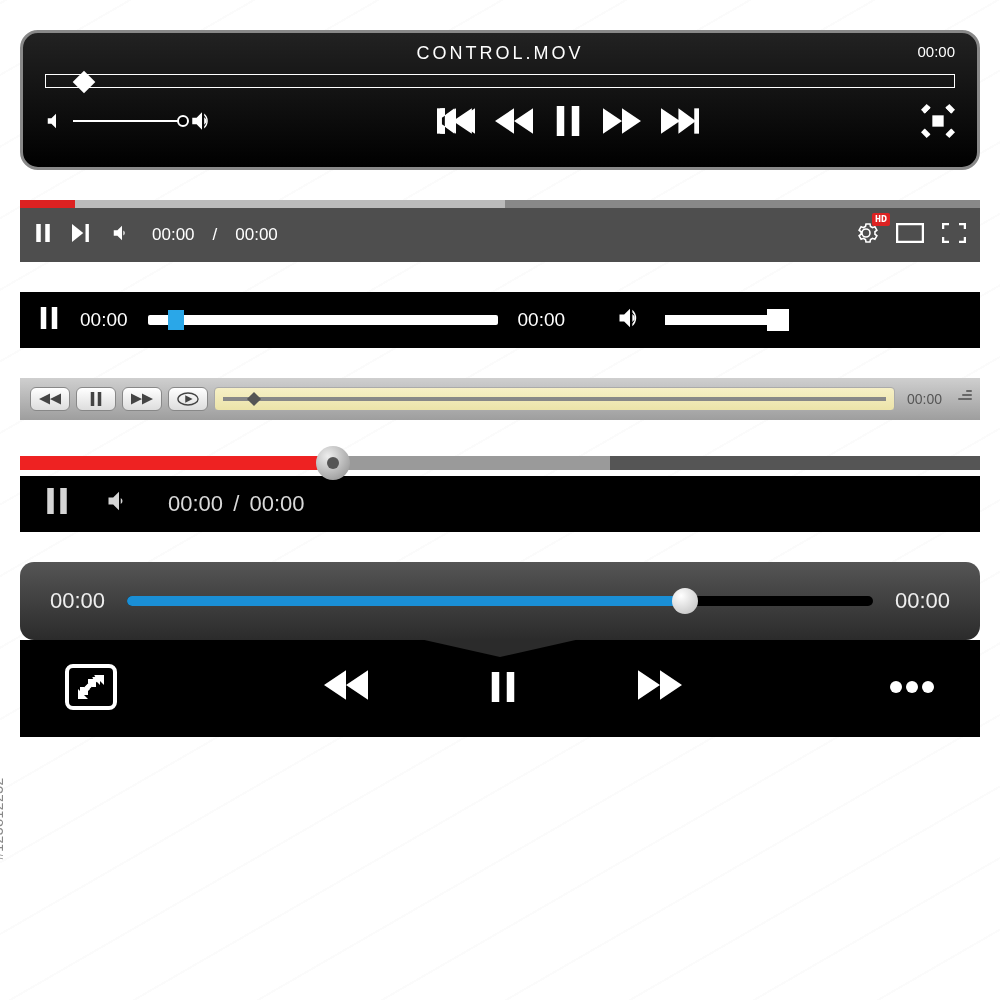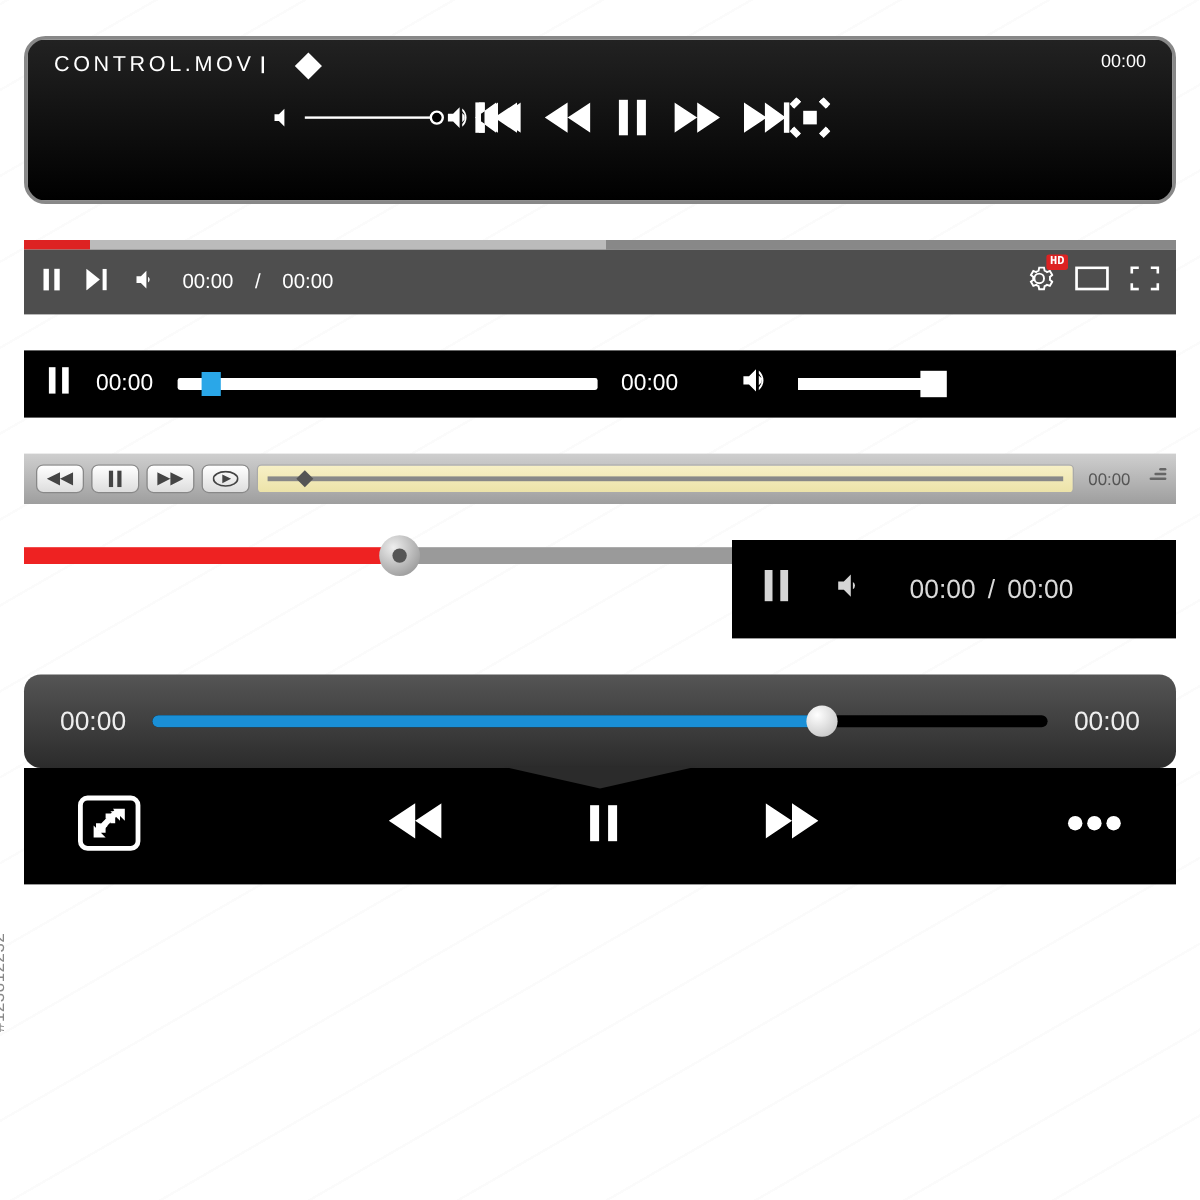--- a/index.html
+++ b/index.html
@@ -28,21 +28,21 @@
     transform: rotate(-90deg); transform-origin: left bottom;
     color:#888; font-size:14px; letter-spacing:.5px;
     pointer-events:none;
   }
 
   
   .p1 {
     background: linear-gradient(#222,#000);
     border: 3px solid #888; border-radius: 18px;
     padding: 10px 22px 14px; height: 140px;
-    display:flex; flex-direction:row; gap:6px;
+    display:flex; flex-direction:column; gap:6px;
     position:relative; z-index:1;
   }
   .p1-title { color:#fff; text-align:center; font-size:18px; letter-spacing:3px; position:relative;}
   .p1-time-tr { position:absolute; right:22px; top:10px; color:#fff; font-size:15px;}
   .p1-track { height:14px; border:1px solid #fff; margin:4px 0 10px; position:relative;}
   .p1-track .marker { position:absolute; left:30px; top:-1px; width:16px; height:16px; background:#fff; transform:rotate(45deg);}
   .p1-row { display:flex; align-items:center; justify-content:space-between;}
   .p1-vol { display:flex; align-items:center; gap:6px;}
   .p1-vol-line { width:110px; height:2px; background:#fff; position:relative;}
   .p1-vol-line .dot{ position:absolute; right:-6px; top:-5px; width:12px;height:12px;border:2px solid #fff;border-radius:50%; background:#000;}
@@ -73,21 +73,21 @@
   .p4-btn{ width:40px; height:24px; background:linear-gradient(#fff,#ddd); border:1px solid #888; border-radius:6px; display:flex; align-items:center; justify-content:center;}
   .p4-track{ flex:1; height:24px; background:linear-gradient(#f7f0c6,#ece3a9); border:1px solid #aaa; border-radius:4px; position:relative; display:flex; align-items:center; padding:0 8px;}
   .p4-track .bar{ height:4px; background:#888; flex:1; position:relative;}
   .p4-track .bar .d{ position:absolute; left:26px; top:-3px; width:10px;height:10px; background:#555; transform:rotate(45deg);}
   .p4-time{ color:#555; font-size:14px; padding:0 6px;}
   .p4-grip{ width:18px; height:18px; display:flex; flex-direction:column; gap:2px; align-items:flex-end;}
   .p4-grip span{height:2px; background:#666; border-radius:1px;}
   .p4-grip span:nth-child(1){width:6px;} .p4-grip span:nth-child(2){width:10px;} .p4-grip span:nth-child(3){width:14px;}
 
   
-  .p5{ height:82px; display:flex; position:relative; z-index:1;}
+  .p5{ height:82px; display:flex; flex-direction:column; position:relative; z-index:1;}
   .p5-barrow{ height:26px; display:flex; position:relative; align-items:center;}
   .p5-barrow .r{background:#e22; height:14px; width:310px;}
   .p5-barrow .g1{background:#9a9a9a; height:14px; width:280px;}
   .p5-barrow .g2{background:#555; height:14px; flex:1;}
   .p5-scrub{ position:absolute; left:296px; top:-4px; width:34px;height:34px; border-radius:50%; background:radial-gradient(circle at 35% 30%, #eee, #888); display:flex; align-items:center; justify-content:center;}
   .p5-scrub .inner{width:12px;height:12px;border-radius:50%; background:#555;}
   .p5-body{ flex:1; background:#000; display:flex; align-items:center; gap:34px; padding:0 24px; color:#d9d9d9; font-size:22px;}
 
   
   .p6{ height:175px; display:flex; flex-direction:column; position:relative; z-index:1;}

